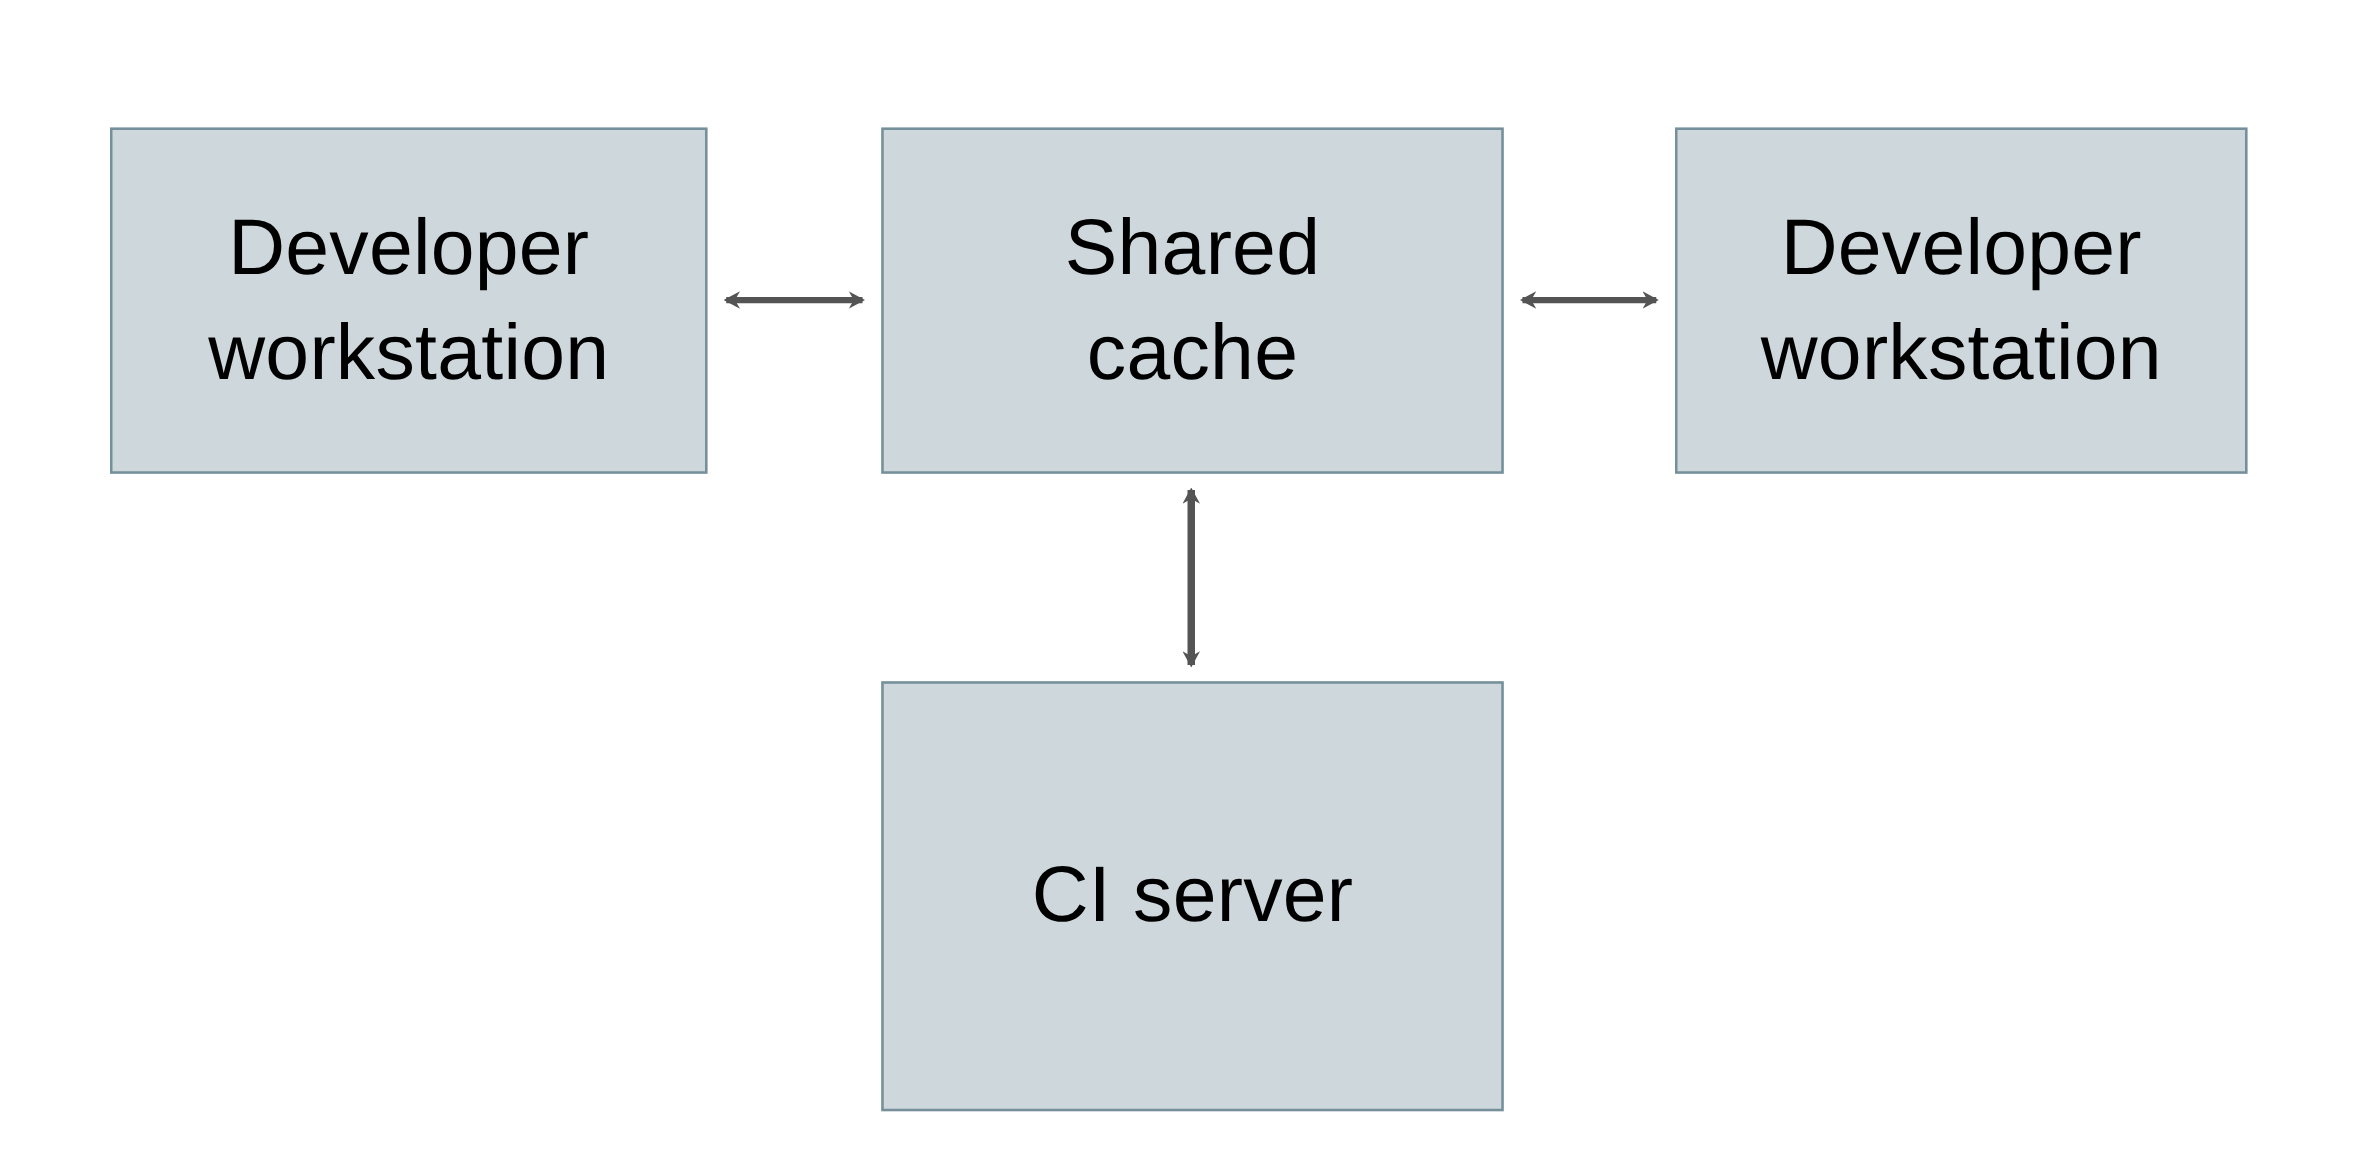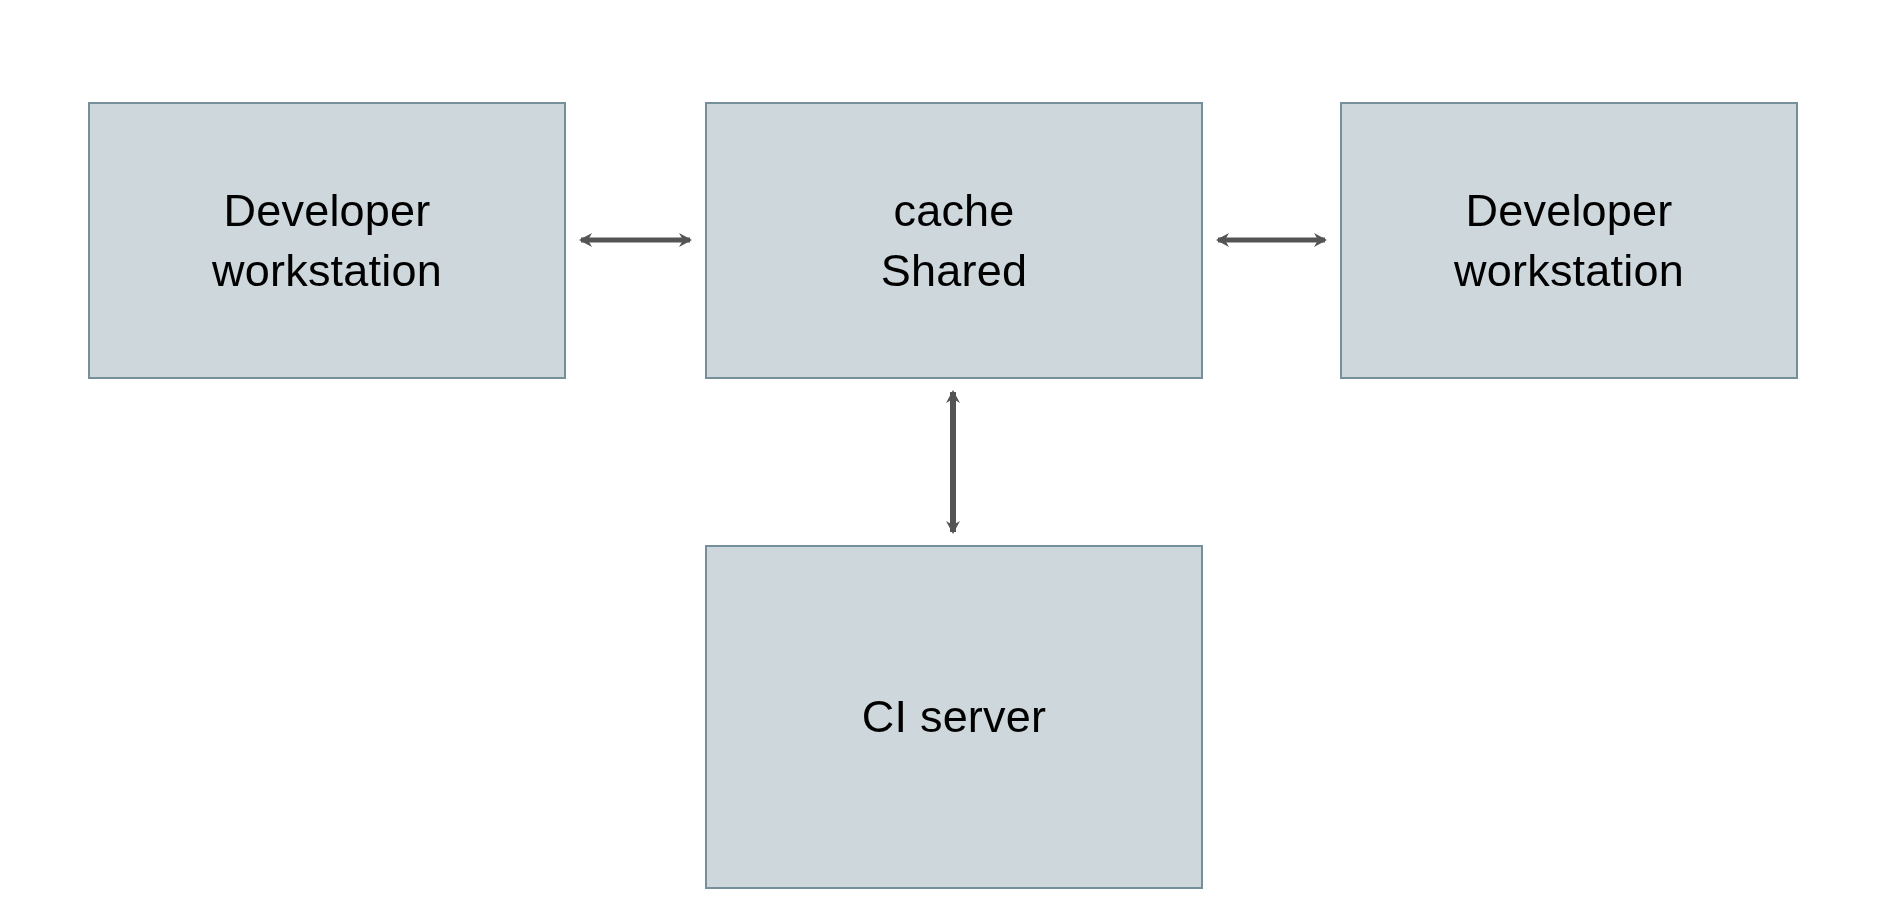--- a/index.html
+++ b/index.html
@@ -27,21 +27,21 @@
   .node {
     position: absolute;
     box-sizing: border-box;
     background: #ced7db;
     border: 2px solid #75909b;
     display: flex;
     flex-direction: column;
     align-items: center;
     justify-content: center;
     color: #000000;
-    font-size: 45px;
+    font-size: 63px;
     line-height: 1.33;
     font-weight: 400;
     letter-spacing: 0.2px;
     text-align: center;
     white-space: nowrap;
   }
   .node-line {
     display: block;
   }
   #node-dev-left  { left: 88px;   top: 102px; width: 478px; height: 277px; }
@@ -76,22 +76,22 @@
       <line x1="953" y1="392" x2="953" y2="532" stroke="#545454" stroke-width="6" marker-start="url(#arrow-start)" marker-end="url(#arrow-end)"></line>
     </g>
   </svg>
 
   <div class="node" id="node-dev-left">
     <span class="node-line">Developer</span>
     <span class="node-line">workstation</span>
   </div>
 
   <div class="node" id="node-shared">
+    <span class="node-line">Shared</span>
     <span class="node-line">cache</span>
-    <span class="node-line">Shared</span>
   </div>
 
   <div class="node" id="node-dev-right">
     <span class="node-line">Developer</span>
     <span class="node-line">workstation</span>
   </div>
 
   <div class="node" id="node-ci">
     <span class="node-line">CI server</span>
   </div>

